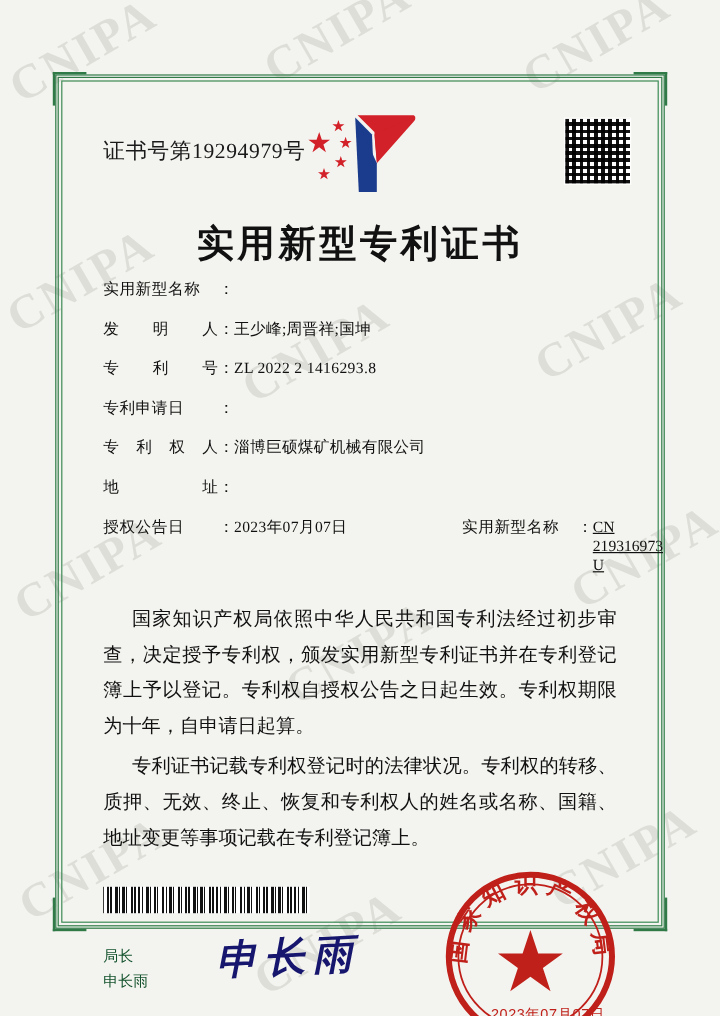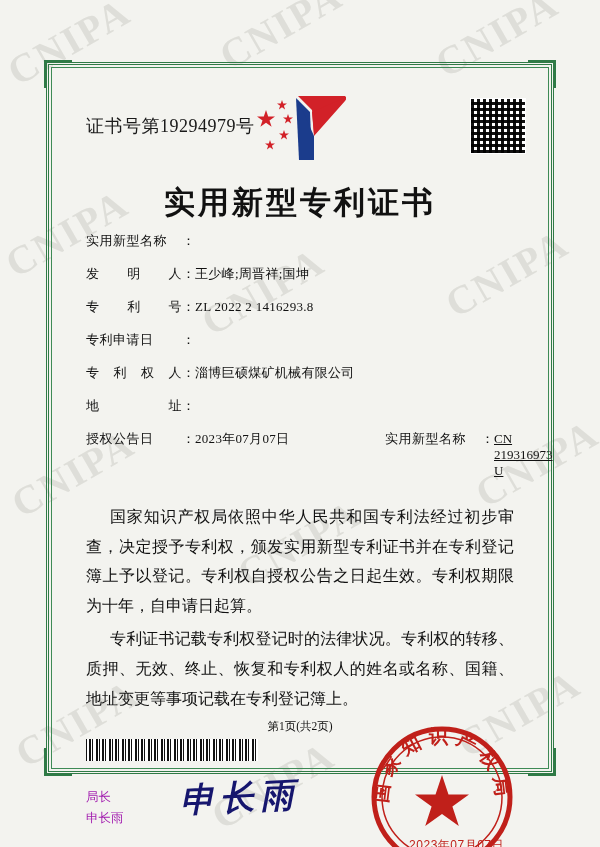--- a/index.html
+++ b/index.html
@@ -185,21 +185,21 @@
       repeating-linear-gradient(90deg,
         #111 0 1px, #fff 1px 3px, #111 3px 5px, #fff 5px 6px,
         #111 6px 7px, #fff 7px 10px, #111 10px 12px, #fff 12px 13px);
   }
   .director {
     position: absolute;
     left: 18px;
     top: 48px;
     font-size: 12.5px;
     line-height: 1.65;
-    color: #a21caf;
+    color: #14532d;
   }
   .signature {
     position: absolute;
     left: 112px;
     top: 36px;
     font-size: 34px;
     font-family: "DejaVu Serif", serif;
     font-style: italic;
     font-weight: 700;
     color: #16166e;
@@ -374,16 +374,15 @@
 
           <path id="sealArc" d="M 20 74 A 54 54 0 0 1 128 74" fill="none"></path>
           <text font-family="DejaVu Serif, serif" font-size="19" font-weight="700" fill="#c0201a">
             <textPath href="#sealArc" startOffset="50%" text-anchor="middle" letter-spacing="7">国家知识产权局</textPath>
           </text>
         </svg>
       </div>
       <div class="seal-date">2023年07月07日</div>
     </div>
 
-    <div class="page-num">第1页(共2页)</div>
   </div>
 
 </div>
 
 </body></html>

